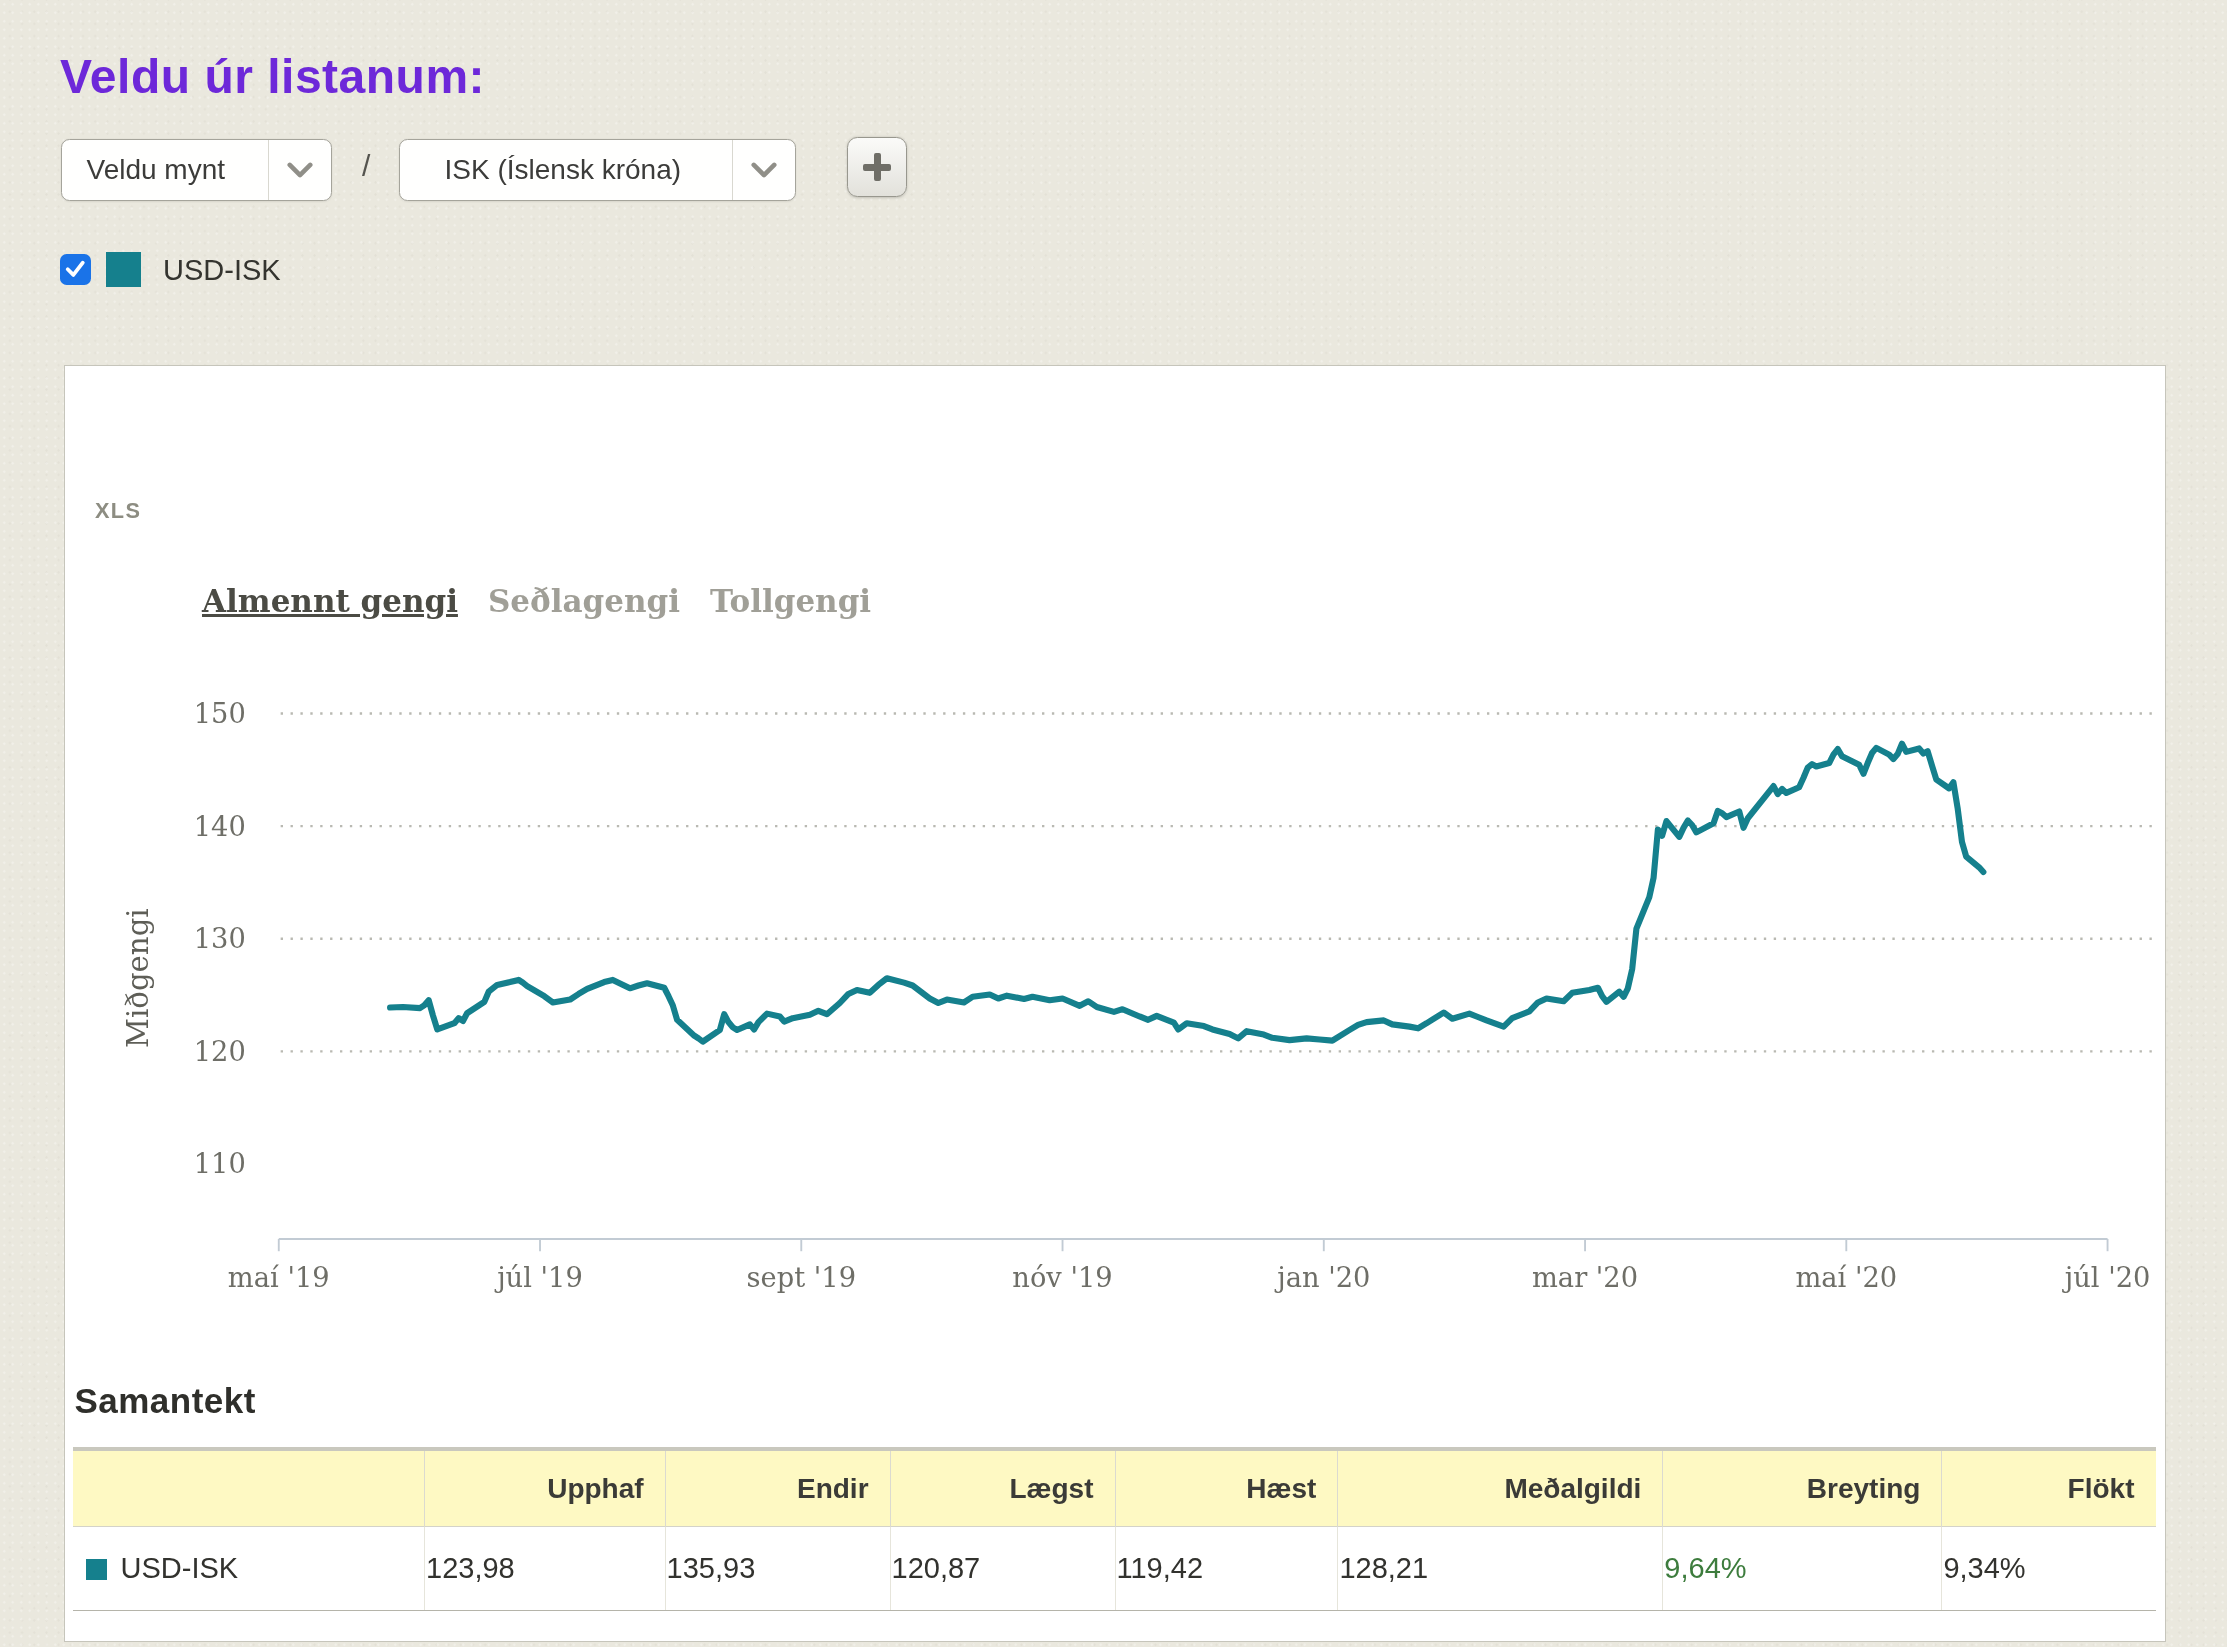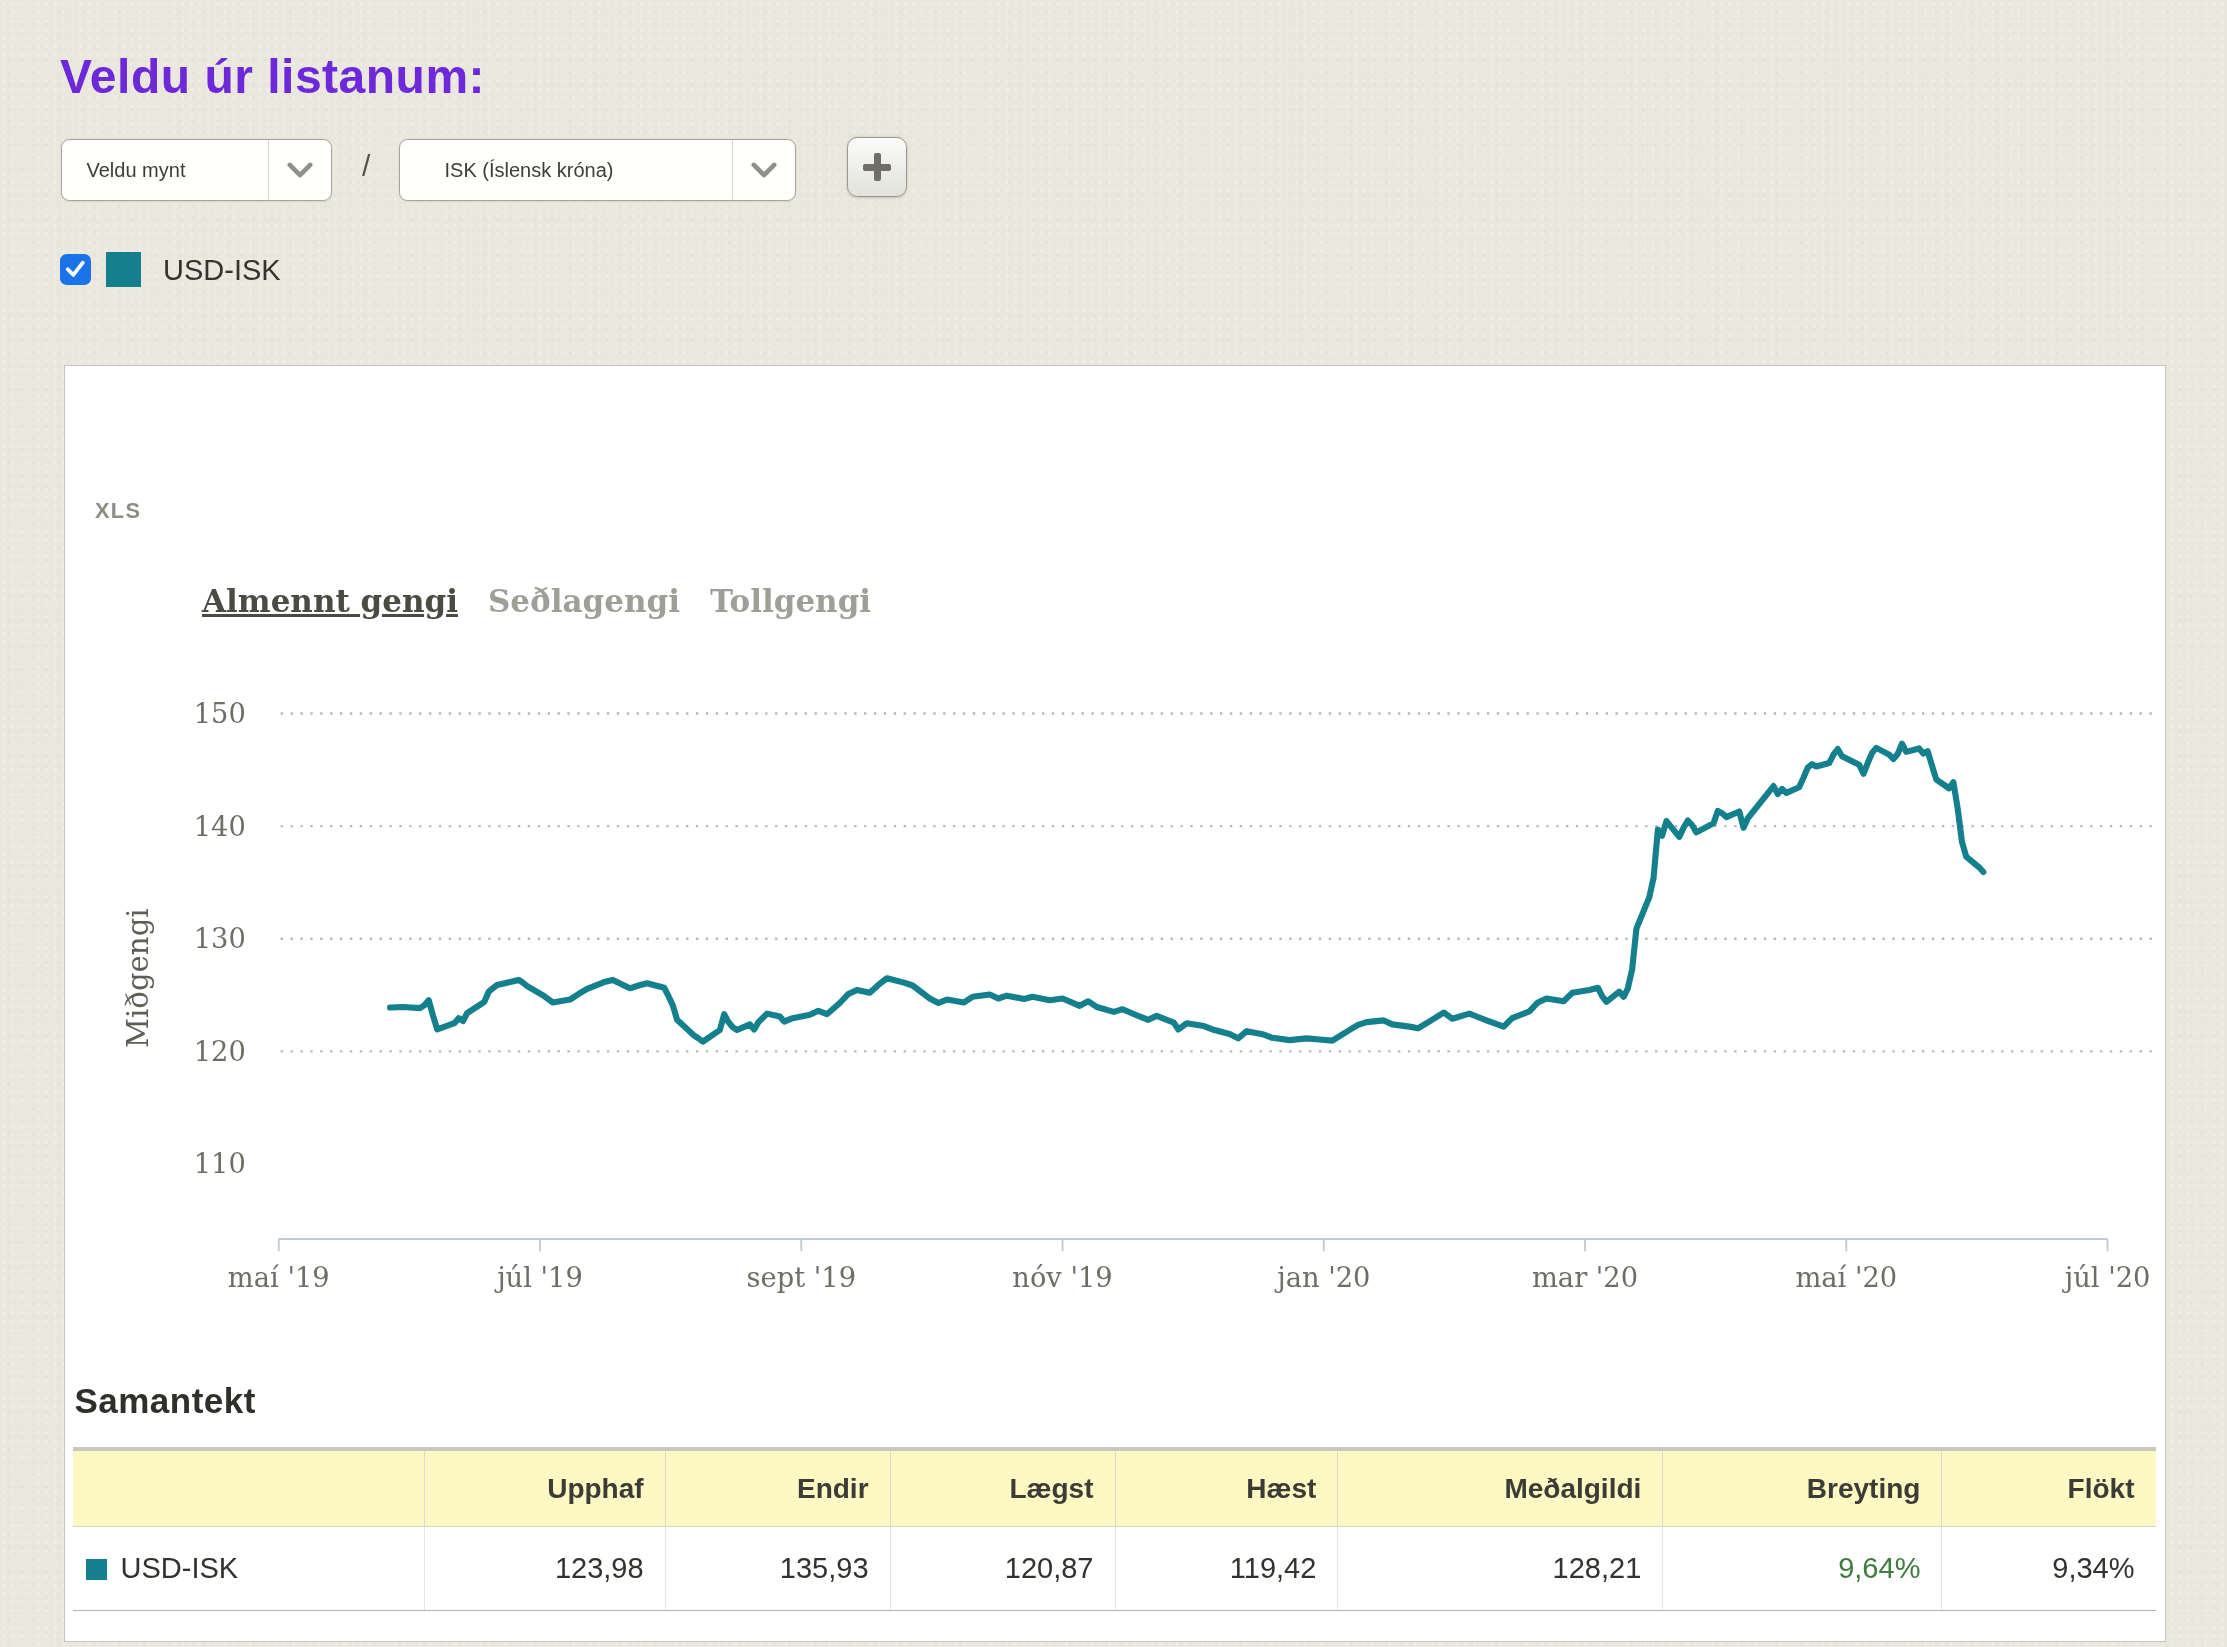--- a/index.html
+++ b/index.html
@@ -9,21 +9,21 @@
     background-color:#eae8de;
     background-image:radial-gradient(rgba(255,255,255,.35) 0.9px,transparent 1.4px),
                      radial-gradient(rgba(120,115,95,.06) 0.9px,transparent 1.4px);
     background-size:8.5px 8.5px,12.2px 12.2px;
     background-position:0 0,3.8px 5.6px;
   }
   .page-title{position:absolute;left:60px;top:49px;font-size:48px;font-weight:bold;color:#6d28d9;letter-spacing:0.5px;}
   
   .select{position:absolute;top:139px;height:62px;background:#fffffe;border:0.9px solid #a5a49b;border-radius:8.5px;
     box-shadow:0 0.9px 1.9px rgba(0,0,0,.08);display:flex;align-items:center;cursor:pointer;box-sizing:border-box;}
-  .sel-label{padding-left:24.5px;padding-right:19px;font-size:20px;color:#3c3c3a;flex:1;white-space:nowrap;}
+  .sel-label{padding-left:24.5px;padding-right:19px;font-size:28px;color:#3c3c3a;flex:1;white-space:nowrap;}
   .sel-div{width:0.9px;align-self:stretch;background:#d9d8d0;}
   .sel-arrow{width:62px;display:flex;align-items:center;justify-content:center;}
   #currency-select{left:61px;width:271px;}
   #base-select{left:399px;width:397px;padding-left:20px;}
   .slash{position:absolute;left:362px;top:149px;font-size:30px;color:#55544f;}
   .add-btn{position:absolute;left:847px;top:137px;width:60px;height:60px;border-radius:10.4px;border:0.9px solid #98978e;
     background:linear-gradient(#fbfbf9,#e2e1db);box-shadow:0 0.9px 2.8px rgba(0,0,0,.18);
     display:flex;align-items:center;justify-content:center;cursor:pointer;box-sizing:border-box;}
   .plus-glyph{position:relative;width:28px;height:28px;}
   .plus-glyph::before{content:"";position:absolute;left:0;top:11.3px;width:28px;height:6.6px;background:#6f6e67;border-radius:1.9px;}
@@ -54,21 +54,21 @@
   .ylab,.xlab{font-family:"DejaVu Serif",serif;font-size:29px;fill:#6e6e67;}
   .ytitle{font-family:"DejaVu Serif",serif;font-size:31px;fill:#5e5e57;}
   .series-line{fill:none;stroke-width:6.5;stroke-linejoin:round;stroke-linecap:round;}
   
   .summary-title{position:absolute;left:9.4px;top:1015px;font-size:35px;font-weight:bold;color:#2f2f2b;letter-spacing:0.5px;}
   .summary-table{position:absolute;left:7.5px;top:1081px;width:2083px;border-collapse:collapse;border-top:4.7px solid #c9c8be;table-layout:fixed;}
   .summary-table th{background:#fef9c3;font-size:28px;font-weight:bold;color:#3b3b37;text-align:right;
     padding:0 21px 0 0;height:75px;border-left:1.9px solid #dbdad0;}
   .summary-table th:first-child{border-left:none;}
   .summary-table thead tr{border-bottom:1.9px solid #d4d3c9;}
-  .summary-table tbody td{background:#fff;font-size:29px;color:#32322e;text-align:right;padding-right:21px;height:81px;
+  .summary-table tbody td{background:#fff;font-size:29px;color:#32322e;padding-right:21px;height:81px;
     border-left:1.9px solid #e6e5db;border-bottom:1.9px solid #b5b4aa;}
   .summary-table tbody td.namecell{text-align:left;padding-left:13px;border-left:none;}
   .swatch{display:inline-block;width:21px;height:21px;margin-right:14px;vertical-align:-1.9px;}
 </style>
 </head>
 <body>
 
 <div class="page-title">Veldu úr listanum:</div>
 
 <div class="select" id="currency-select">

